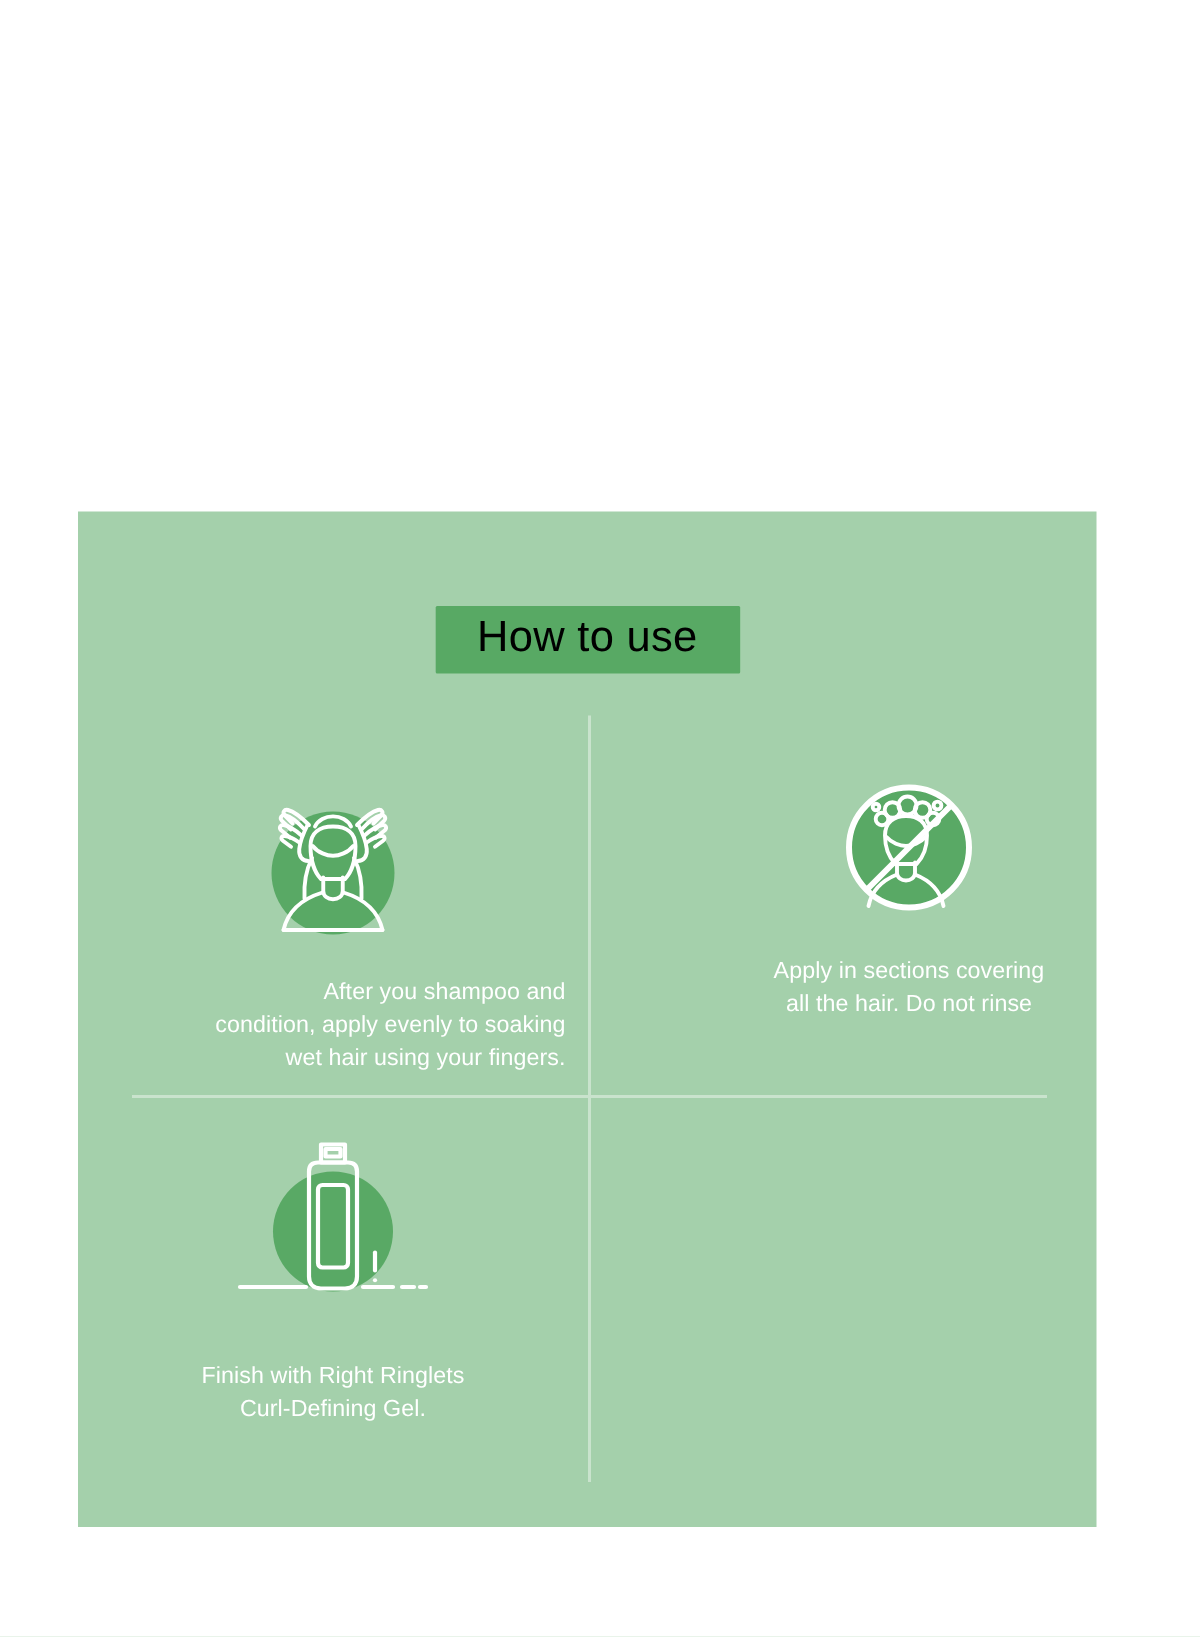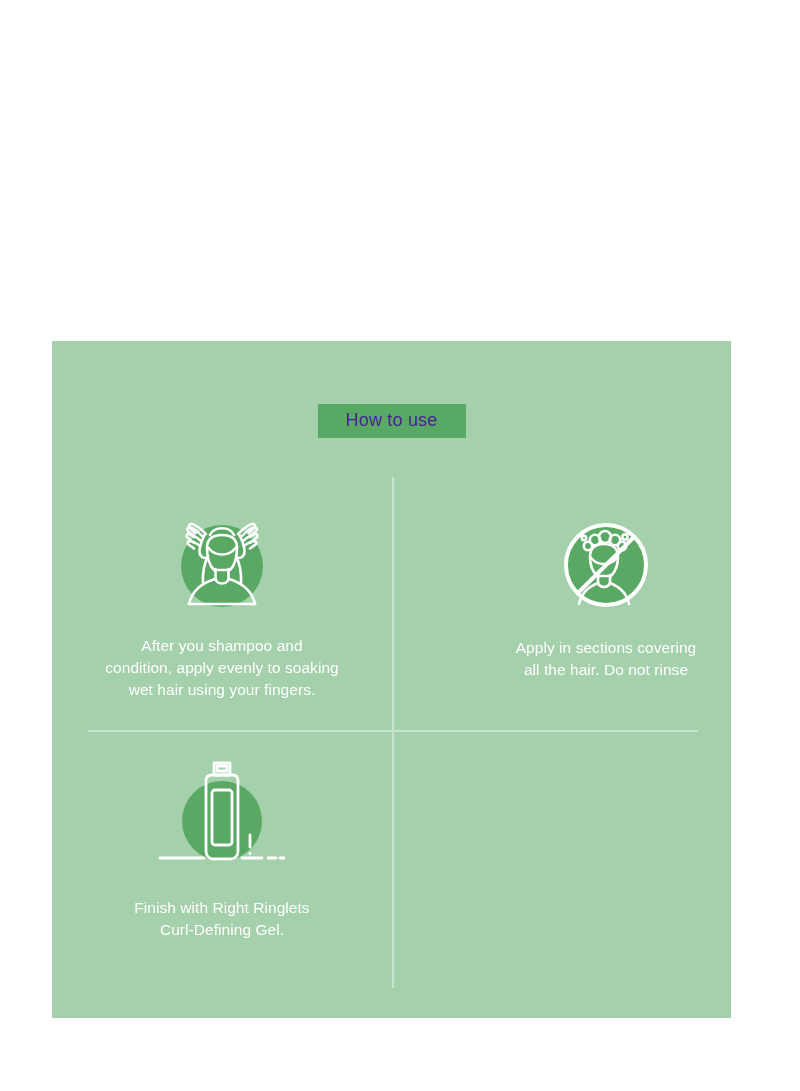--- a/index.html
+++ b/index.html
@@ -31,22 +31,22 @@
     position: absolute;
     left: 50%;
     top: 63px;
     transform: translateX(-50%);
     background: #58a964;
     padding: 7px 28px 9px 28px;
     border-radius: 1px;
     white-space: nowrap;
   }
   .title-badge-text {
-    color: #4c1d95;
-    font-size: 18px;
+    color: #000000;
+    font-size: 29px;
     font-weight: 400;
     letter-spacing: 0.2px;
     line-height: 1;
     display: block;
   }
 
   
   .divider-vertical {
     position: absolute;
     left: 340px;
@@ -70,21 +70,21 @@
     left: 0;
     top: 0;
     width: 679px;
     height: 677px;
   }
   .step-cell {
     position: absolute;
     width: 336px;
     text-align: center;
   }
-  .step-cell.cell-1 { left: 2px;   top: 160px; }
+  .step-cell.cell-1 { left: 2px;   top: 176px; text-align: right; }
   .step-cell.cell-2 { left: 342px; top: 170px; padding-left: 44px; }
   .step-cell.cell-3 { left: 2px;   top: 412px; }
   .step-cell.cell-4 { left: 342px; top: 424px; }
 
   .step-icon {
     height: 118px;
     display: flex;
     align-items: center;
     justify-content: center;
   }
@@ -97,21 +97,21 @@
     font-size: 15.5px;
     line-height: 1.42;
     font-weight: 400;
     letter-spacing: 0.05px;
     margin: 0 auto;
     max-width: 300px;
     white-space: pre-line;
   }
   .step-cell.cell-1 .step-text { margin-top: 16px; max-width: 310px; }
   .step-cell.cell-2 .step-text { margin-top: 18px; max-width: 250px; }
-  .step-cell.cell-3 .step-text { margin-top: 22px; max-width: 260px; }
+  .step-cell.cell-3 .step-text { margin-top: 32px; max-width: 260px; }
   .step-cell.cell-4 .step-text { margin-top: 22px; max-width: 230px; }
 
   svg { display: block; }
 </style>
 </head>
 <body>
 
 <div id="how-to-use-panel">
 
   <div class="title-badge">

